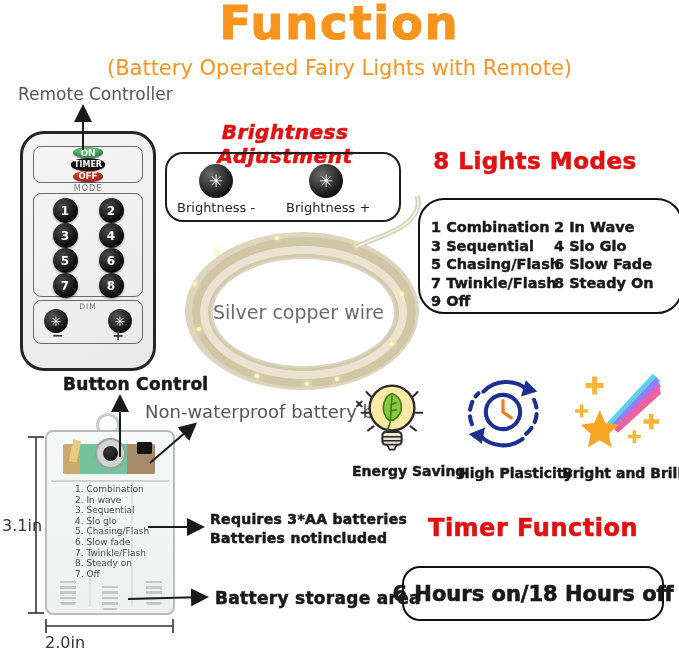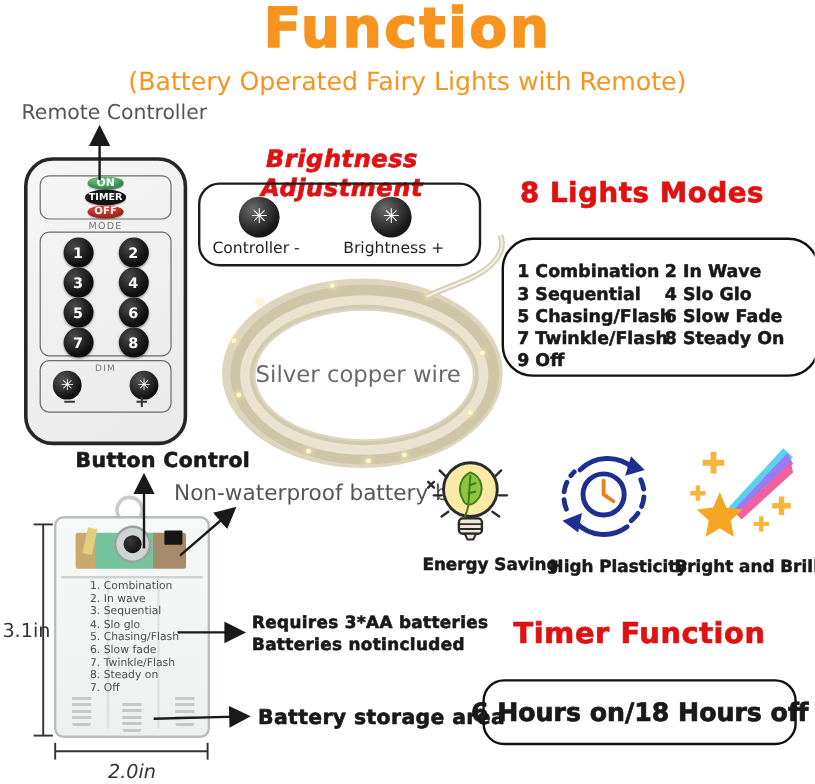--- a/index.html
+++ b/index.html
@@ -122,21 +122,21 @@
       <div class="sunbtn" style="right:10px;">✳</div>
       <div class="dimsign" style="left:18px;">−</div>
       <div class="dimsign" style="right:18px;">+</div>
     </div>
   </div>
 
   <div class="abs red-head" style="left:165px;top:120px;width:240px;text-align:center;font-size:20px;font-style:italic;">Brightness Adjustment</div>
   <div class="abs bright-box">
     <div class="bcircle" style="left:32px;">✳</div>
     <div class="bcircle" style="left:142px;">✳</div>
-    <div class="blabel" style="left:10px;">Controller -</div>
+    <div class="blabel" style="left:10px;">Brightness -</div>
     <div class="blabel" style="left:119px;">Brightness +</div>
   </div>
 
   <div class="abs red-head" style="left:418px;top:148px;width:210px;text-align:center;font-size:23px;margin-left:12px;">8 Lights Modes</div>
   <div class="abs modes-box">
     <div class="modes-col" style="left:11px;">
       <div>1 Combination</div>
       <div>3 Sequential</div>
       <div>5 Chasing/Flash</div>
       <div>7 Twinkle/Flash</div>
@@ -193,21 +193,21 @@
       <div>7. Twinkle/Flash</div>
       <div>8. Steady on</div>
       <div>7. Off</div>
     </div>
     <div class="spring" style="left:13px;"></div>
     <div class="spring" style="left:55px;bottom:3px;"></div>
     <div class="spring" style="left:99px;"></div>
   </div>
 
   <div class="abs dim-text" style="left:2px;top:516px;">3.1in</div>
-  <div class="abs dim-text" style="left:45px;top:633px;width:130px;text-align:center;font-style:italic;">2.0in</div>
+  <div class="abs dim-text" style="left:45px;top:633px;width:130px;">2.0in</div>
 
   <div class="abs chunky" style="left:210px;top:510px;font-size:14px;line-height:19px;">
     <div>Requires 3*AA batteries</div>
     <div>Batteries notincluded</div>
   </div>
   <div class="abs chunky" style="left:215px;top:588px;font-size:17px;">Battery storage area</div>
 
   <div class="abs" style="left:352px;top:374px;width:80px;height:84px;">
     <svg width="80" height="84" viewBox="0 0 100 104">
       <g stroke="#2b2b2b" stroke-width="2.5" stroke-linecap="round">

